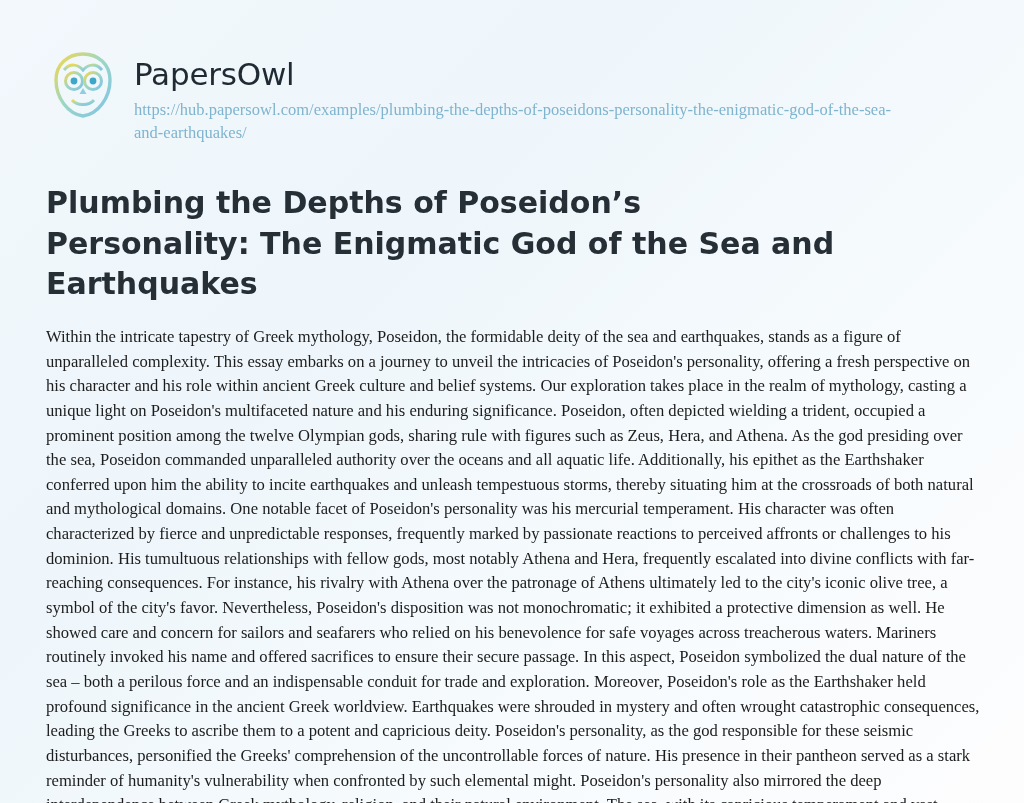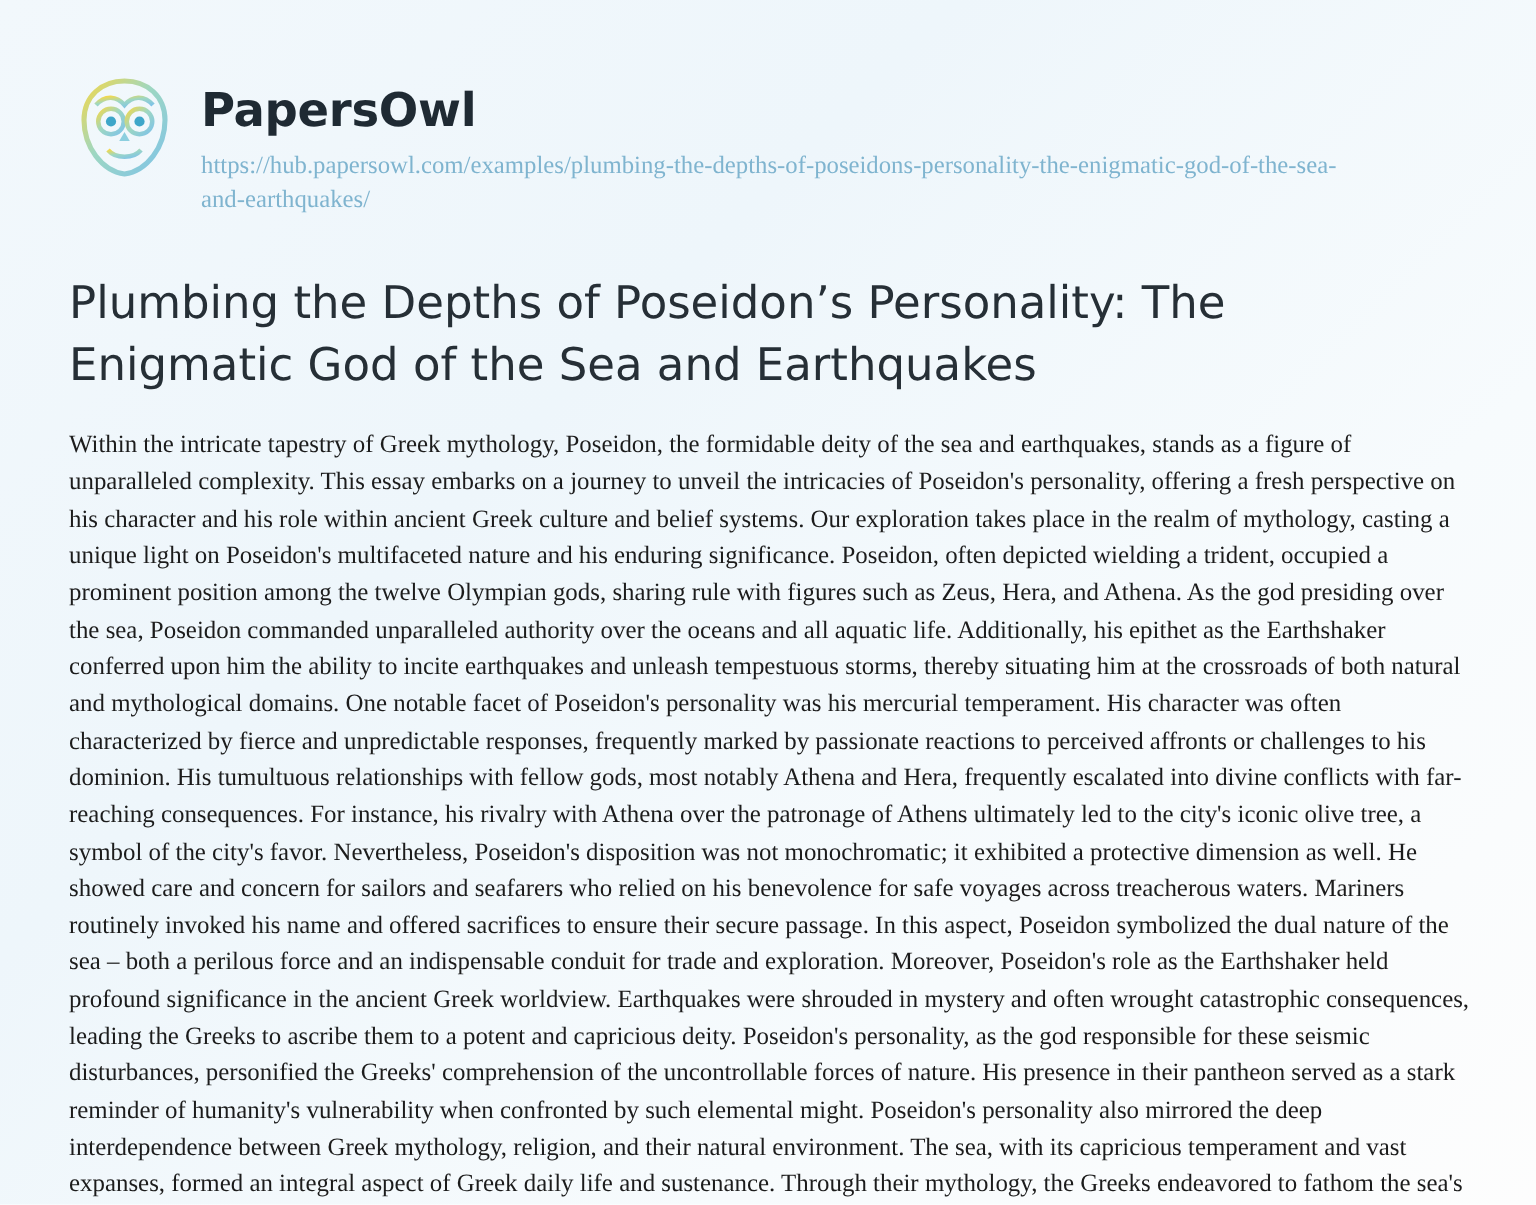--- a/index.html
+++ b/index.html
@@ -34,21 +34,21 @@
     position: relative;
     margin-top: 4px;
   }
   .logo svg { display: block; }
   .brand-block {
     padding-top: 12px;
     min-width: 0;
   }
   .brand-name {
     font-size: 31px;
-    font-weight: bold;
+    font-weight: normal;
     color: #1f2a33;
     letter-spacing: -0.2px;
     line-height: 1.05;
     font-family: "DejaVu Sans", sans-serif;
   }
   .brand-url {
     margin-top: 7px;
     font-size: 16.5px;
     line-height: 1.45;
     color: #7fb4cf;
@@ -56,21 +56,21 @@
     word-break: break-word;
     font-family: Liberation Serif, serif;
   }
   
   .doc-title {
     margin-top: 38px;
     font-size: 30px;
     line-height: 1.35;
     color: #262f36;
     font-family: "DejaVu Sans", sans-serif;
-    font-weight: normal;
+    font-weight: bold;
     max-width: 790px;
     padding-left: 2px;
   }
   
   .doc-body {
     margin-top: 18px;
     font-family: "Liberation Serif", serif;
     font-size: 16.6px;
     line-height: 1.485;
     color: #1c1c1c;

